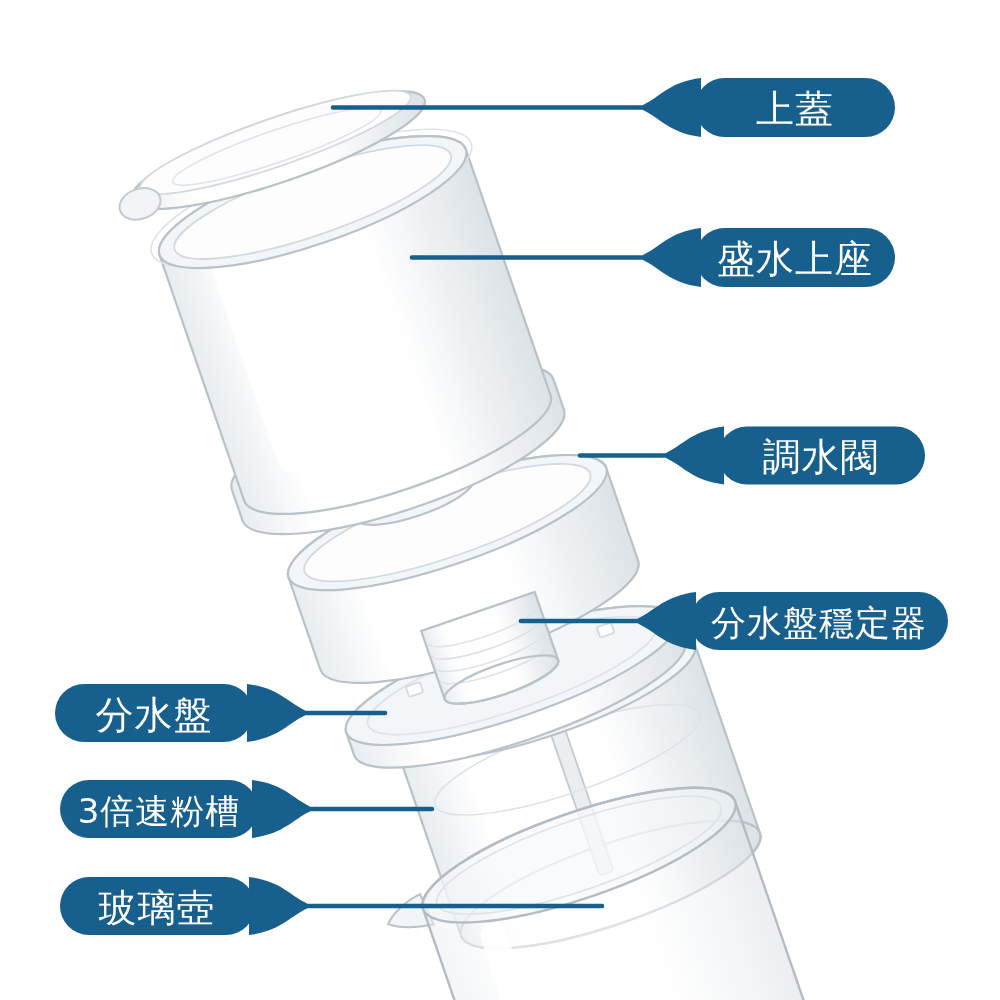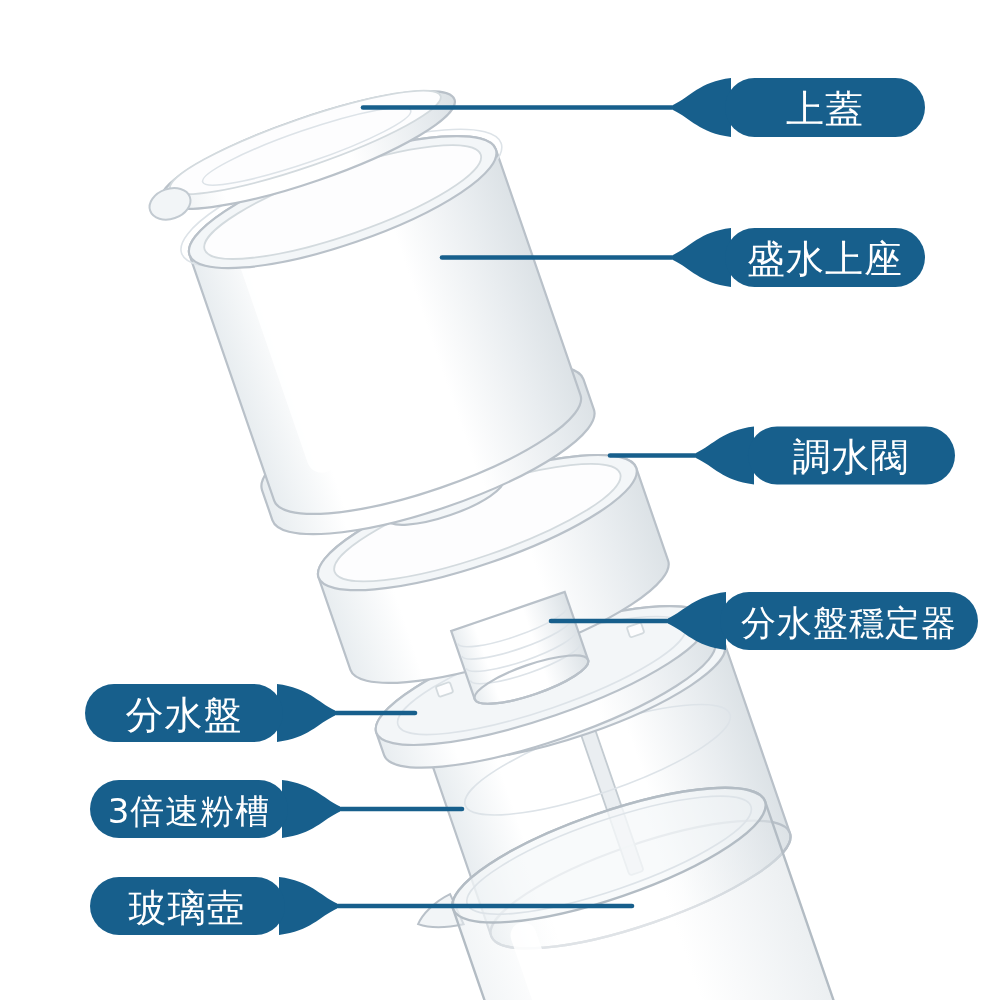--- a/index.html
+++ b/index.html
@@ -5,21 +5,21 @@
   :root{
     --accent:#175F8C;
     --label-color:#ffffff;
     --bg:#ffffff;
   }
   html,body{margin:0;padding:0;}
   body{
     width:1000px;height:1000px;overflow:hidden;background:var(--bg);
     font-family:"DejaVu Sans","Liberation Sans",sans-serif;
   }
-  .stage{position:relative;width:856px;height:1000px;margin-left:30px;}
+  .stage{position:relative;width:856px;height:1000px;}
   svg{display:block;}
   
   .gl-f   {fill:url(#gBody);stroke:#b9c1c9;stroke-width:2.2;}
   .gl-f50 {fill:url(#gBody);fill-opacity:.55;stroke:#b3bcc4;stroke-width:2.4;}
   .gl-rim {fill:#f3f6f8;stroke:#b9c1c9;stroke-width:2.2;}
   .gl-in  {fill:#fdfdfe;stroke:#d3dade;stroke-width:1.8;}
   .gl-s   {fill:none;stroke:#b9c1c9;stroke-width:2.2;}
   .gl-faint{fill:none;stroke:#dde3e8;stroke-width:1.6;}
   .gl-hi  {fill:#ffffff;opacity:.85;}
   .metal  {fill:url(#gMetal);stroke:#4d5258;stroke-width:1;}

